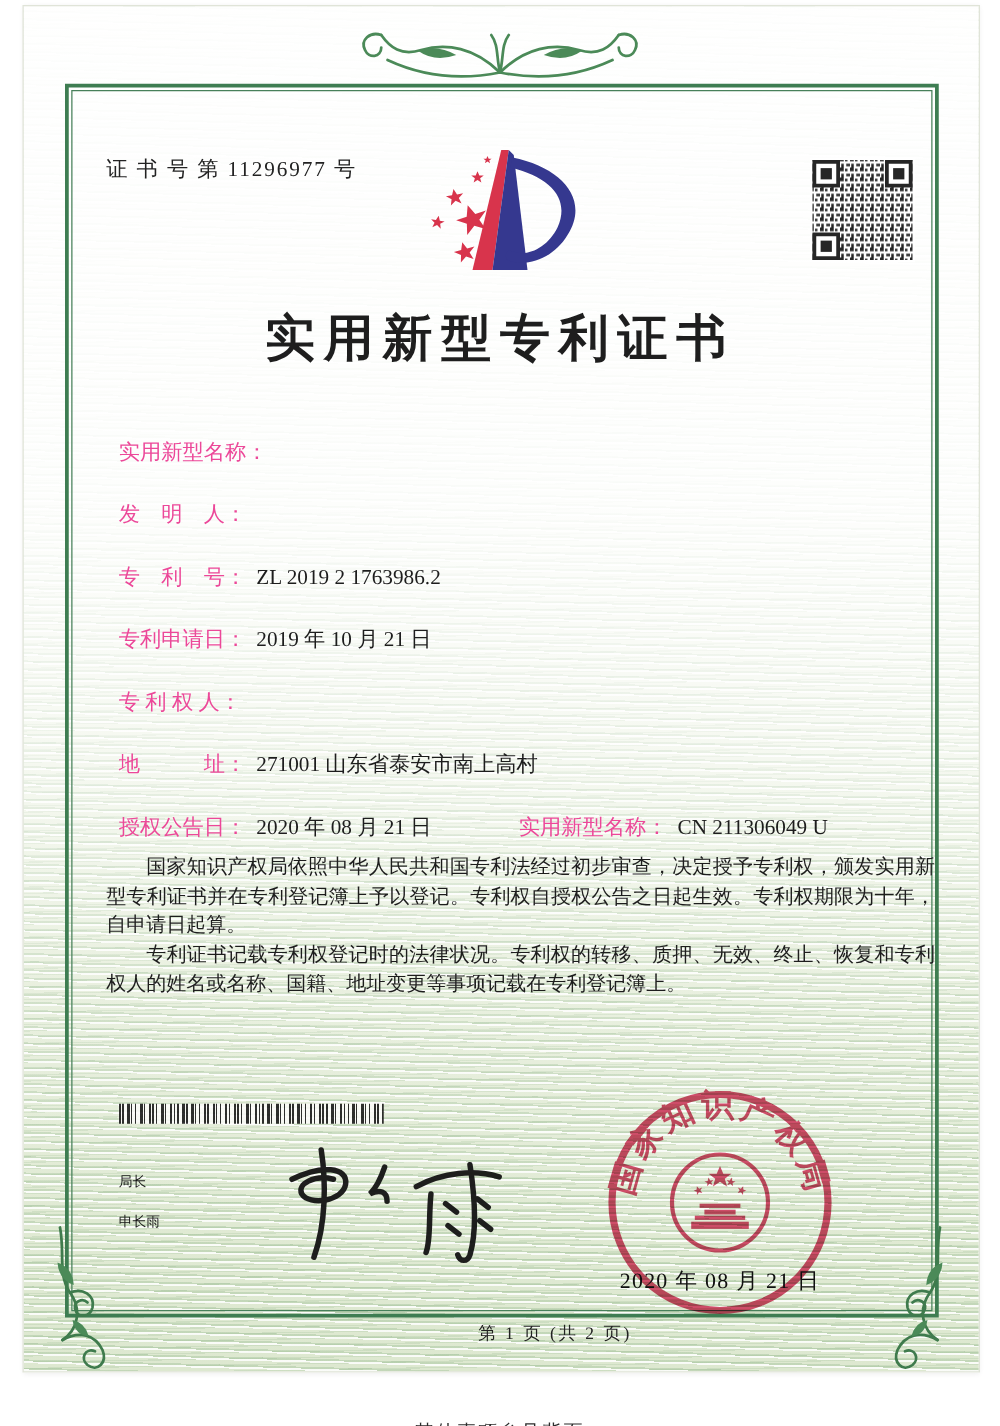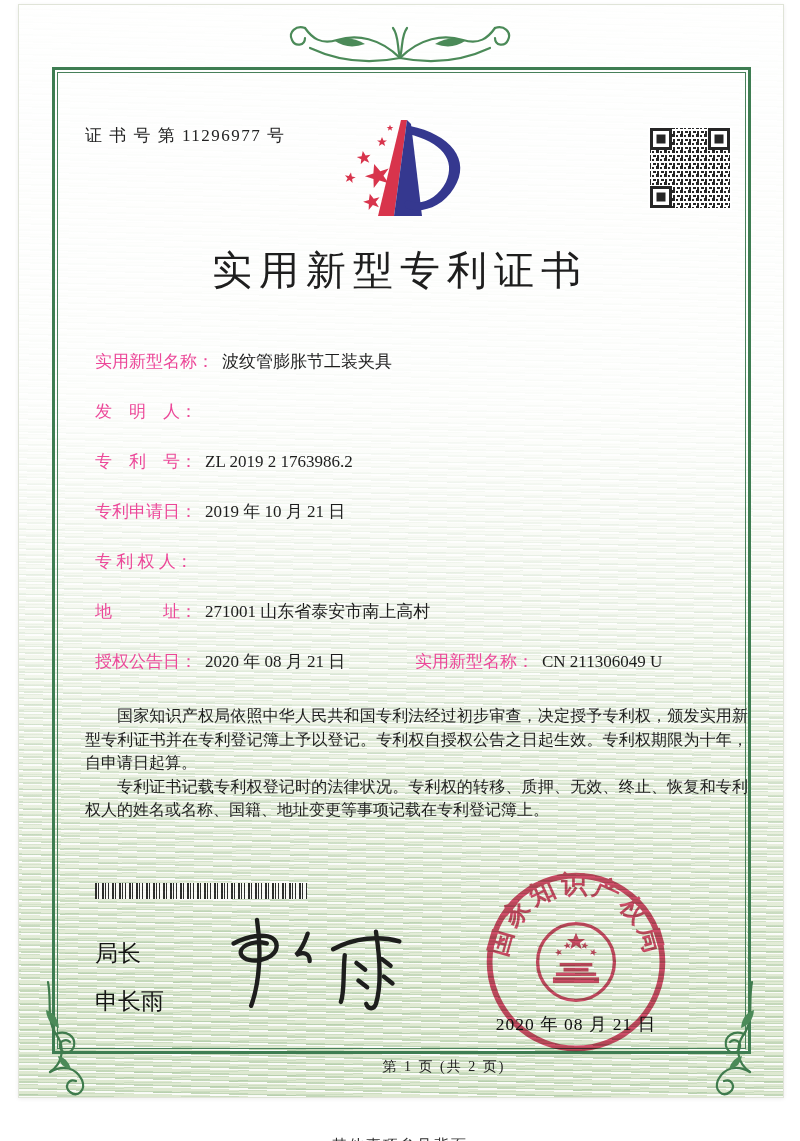--- a/index.html
+++ b/index.html
@@ -24,37 +24,37 @@
     border:1px solid #47805a;
   }
   .frame::before{
     content:"";position:absolute;inset:-6px;border:3px solid #3e7d52;
   }
   .cert-no{position:absolute;left:85px;top:124px;font-size:17px;letter-spacing:1.5px;color:#222;text-align:right;}
   .logo{position:absolute;left:338px;top:112px;}
   .qr{position:absolute;left:648px;top:126px;}
   .title{
     position:absolute;left:0;top:243px;width:100%;text-align:center;
-    font-size:40px;font-weight:normal;letter-spacing:7px;color:#1e1e1e;margin:0;
+    font-size:40px;font-weight:bold;letter-spacing:7px;color:#1e1e1e;margin:0;
   }
   .fields{position:absolute;left:95px;top:350px;width:630px;}
   .field-row{display:flex;align-items:baseline;height:30px;margin-bottom:20px;font-size:17px;position:relative;}
   .field-label{white-space:pre;color:#ec4899;}
   .field-value{margin-left:8px;white-space:pre;color:#1d1d1d;}
   .grant-no{position:absolute;left:320px;display:flex;align-items:baseline;}
-  .paras{position:absolute;left:85px;top:704px;width:663px;text-align:justify;}
+  .paras{position:absolute;left:85px;top:682px;width:663px;text-align:justify;}
   .paras p{margin:0;text-indent:2em;font-size:16px;line-height:23.5px;color:#1d1d1d;}
   .barcode{
     position:absolute;left:95px;top:883px;width:212px;height:16px;opacity:.88;
     background:repeating-linear-gradient(90deg,
       #151515 0 2px,#fbfbf8 2px 3px,#151515 3px 4px,#fbfbf8 4px 7px,
       #151515 7px 9px,#fbfbf8 9px 10px,#151515 10px 11px,#fbfbf8 11px 13px,
       #151515 13px 14px,#fbfbf8 14px 17px);
   }
-  .officer{position:absolute;left:95px;top:938px;font-size:23px;color:#151515;}
+  .officer{position:absolute;left:95px;top:938px;font-size:11px;color:#151515;}
   .officer .name{margin-top:17px;}
   .signature{position:absolute;left:218px;top:906px;}
   .seal{position:absolute;left:480px;top:866px;mix-blend-mode:multiply;opacity:.93;}
   .seal-date{
     position:absolute;left:468px;top:1012px;width:216px;text-align:center;
     font-size:17.5px;color:#101010;letter-spacing:1px;
   }
   .page-no{position:absolute;left:0;top:1058px;width:100%;text-align:center;font-size:14px;letter-spacing:2px;color:#222;margin-left:44px;}
   .back-note{position:absolute;left:0;top:1112px;width:100%;text-align:center;font-size:15px;letter-spacing:2px;color:#2b2b2b;margin-top:24px;}
   .orn-top{position:absolute;left:285px;top:20px;}
@@ -133,21 +133,20 @@
       <rect x="5" y="63" width="16" height="16" fill="#ffffff"></rect>
       <rect x="8.5" y="66.5" width="9" height="9" fill="#262626"></rect>
   </g>
 </svg>
 
 <h1 class="title">实用新型专利证书</h1>
 
 <div class="fields">
   <div class="field-row">
     <span class="field-label">实用新型名称：</span>
-    <span class="field-value">波纹管膨胀节工装夹具</span>
   </div>
   <div class="field-row">
     <span class="field-label">发　明　人：</span>
   </div>
   <div class="field-row">
     <span class="field-label">专　利　号：</span>
     <span class="field-value">ZL 2019 2 1763986.2</span>
   </div>
   <div class="field-row">
     <span class="field-label">专利申请日：</span>

